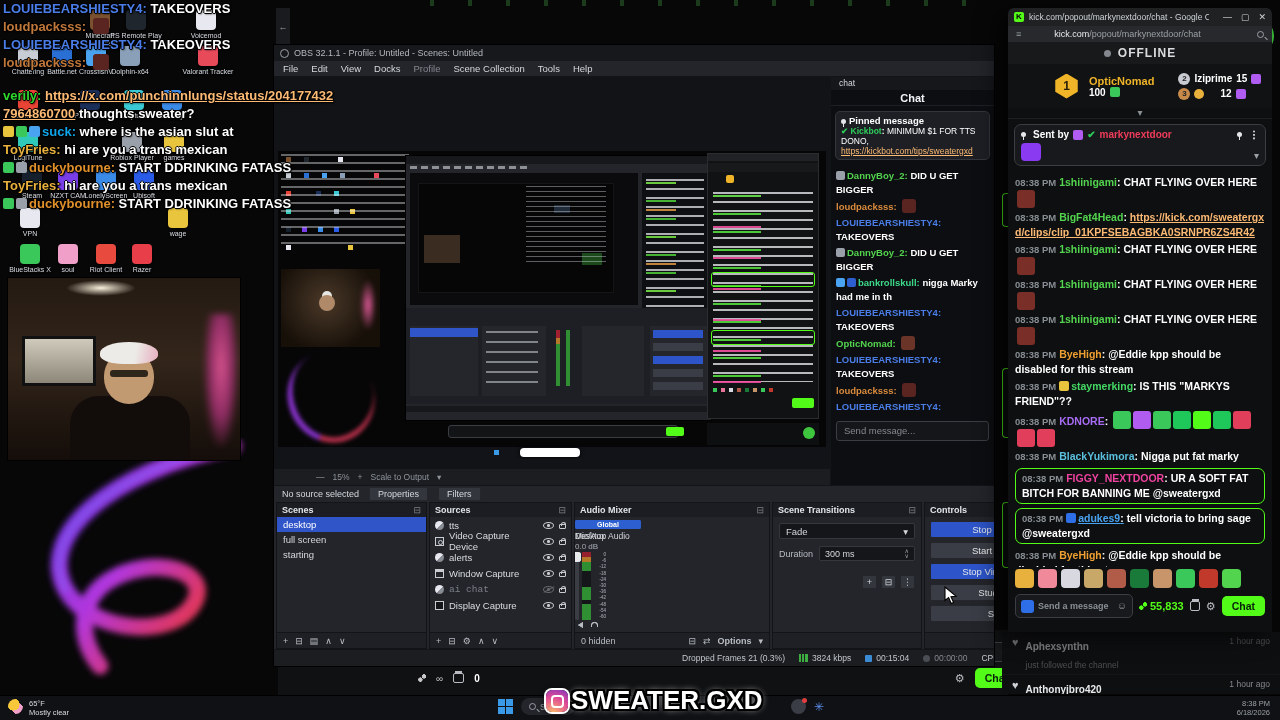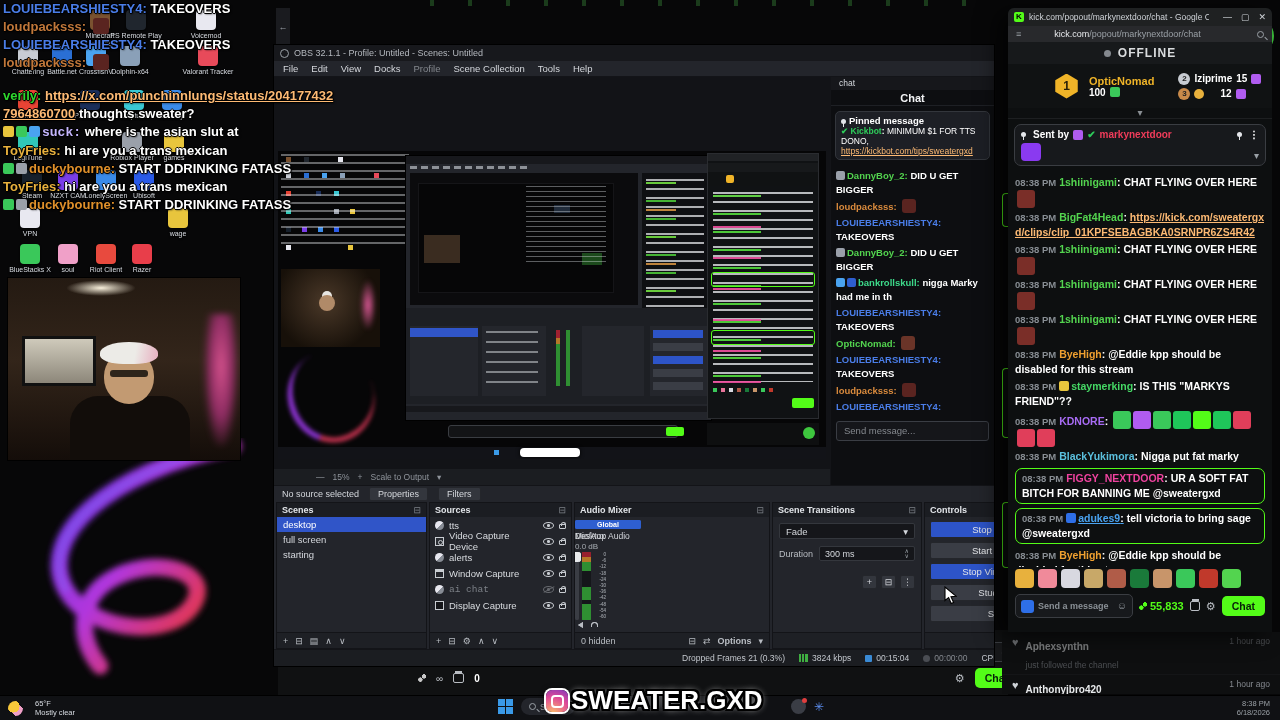--- a/index.html
+++ b/index.html
@@ -184,21 +184,21 @@
   .feed-main{flex:1;}
   .feed-name{font-size:10px;font-weight:700;color:#e8eaec;}
   .feed-sub{font-size:8.5px;color:#84888e;}
   .feed-time{font-size:8.5px;color:#84888e;}
   .feed-row.faded{opacity:.5;}
   #voice-bubble{position:absolute;right:6px;top:18px;width:36px;height:36px;background:#3ec73e;border-radius:50%;z-index:4;display:flex;align-items:center;justify-content:center;}
   #voice-bubble .hph{border-color:#fff;width:12px;height:9px;border-width:2.4px;}
 
   
   #taskbar{left:0;top:695px;width:1280px;height:25px;background:#101114;border-top:1px solid #000;z-index:50;}
-  #weather{position:absolute;left:8px;top:3px;display:flex;align-items:center;gap:12px;}
+  #weather{position:absolute;left:8px;top:3px;display:flex;align-items:flex-start;gap:6px;}
   .w-icon{width:15px;height:15px;border-radius:50%;background:radial-gradient(circle at 35% 35%,#f8c83a 45%,transparent 46%),radial-gradient(circle at 65% 65%,#f0a0c8 40%,transparent 41%);}
   .w-text{font-size:7.5px;color:#d8dce2;line-height:9px;}
   #tb-center{position:absolute;left:498px;top:2px;display:flex;align-items:center;gap:8px;}
   .win-logo{width:15px;height:15px;display:grid;grid-template-columns:7px 7px;grid-gap:1px;}
   .win-logo i{background:#3a9ae8;display:block;height:7px;}
   .tb-search{display:flex;align-items:center;gap:4px;background:#23252b;border-radius:9px;height:17px;padding:0 8px;color:#9aa0a6;font-size:8.5px;}
   #watermark{position:absolute;left:546px;top:-11px;display:flex;align-items:center;gap:3px;z-index:55;}
   .ig-logo{width:22px;height:22px;border-radius:6px;background:radial-gradient(circle at 30% 110%,#fdc468,#df4996 60%,#8a3ab9 95%);position:relative;box-shadow:0 0 0 2px #fff,0 0 6px #000;}
   .ig-logo::after{content:"";position:absolute;left:5px;top:5px;width:9px;height:9px;border:2px solid #fff;border-radius:4px;}
   #wm-text{font-size:26px;font-weight:800;letter-spacing:0;color:#fff;
@@ -423,21 +423,21 @@
       </div>
 
       <div class="ov-line gap-lg">
         <span class="u" style="color: rgb(46, 214, 46);">verily</span>
         
         <a class="msg-link">https://x.com/punchinnlungs/status/2041774327964860700</a>
         <span>thoughts sweater?</span>
       </div>
 
       <div class="ov-line">
-        <span class="badges"><span class="badge-chip" style="background: rgb(232, 197, 61);"></span><span class="badge-chip" style="background: rgb(58, 200, 90);"></span><span class="badge-chip" style="background: rgb(74, 163, 240);"></span></span><span class="u" style="color: #c4b5fd; font-family: Liberation Mono, monospace;">suck</span>
+        <span class="badges"><span class="badge-chip" style="background: rgb(232, 197, 61);"></span><span class="badge-chip" style="background: rgb(58, 200, 90);"></span><span class="badge-chip" style="background: rgb(74, 163, 240);"></span></span><span class="u" style="color: #0ea5e9;">suck</span>
         <span>where is the asian slut at</span>
         
         
       </div>
 
       <div class="ov-line">
         <span class="u" style="color: rgb(232, 177, 61);">ToyFries</span>
         <span>hi are you a trans mexican</span>
         
         

